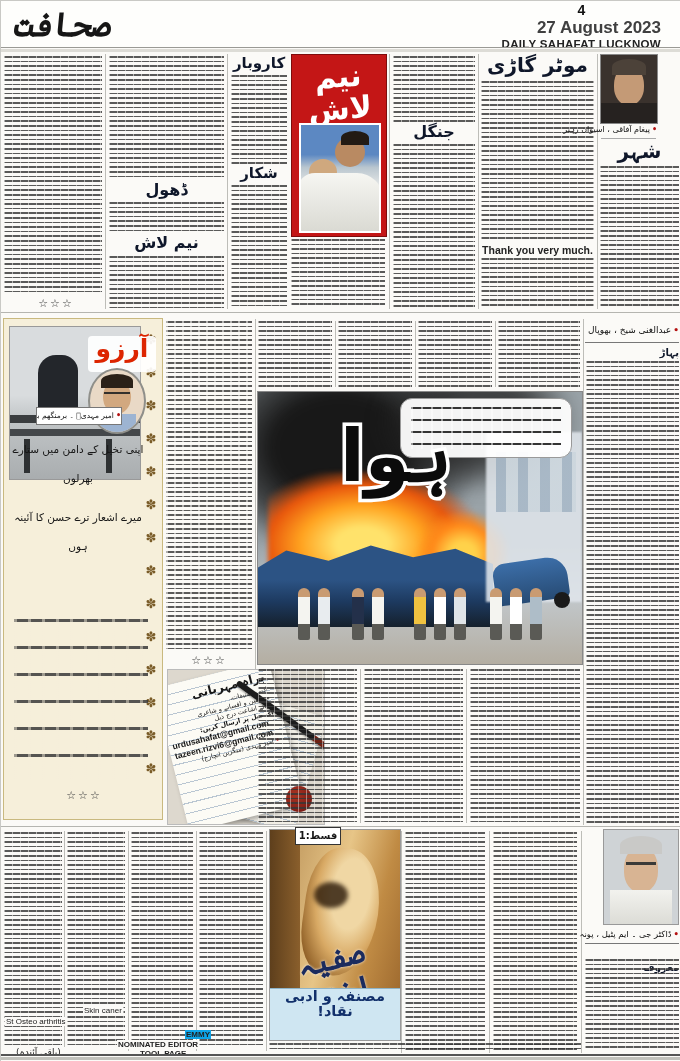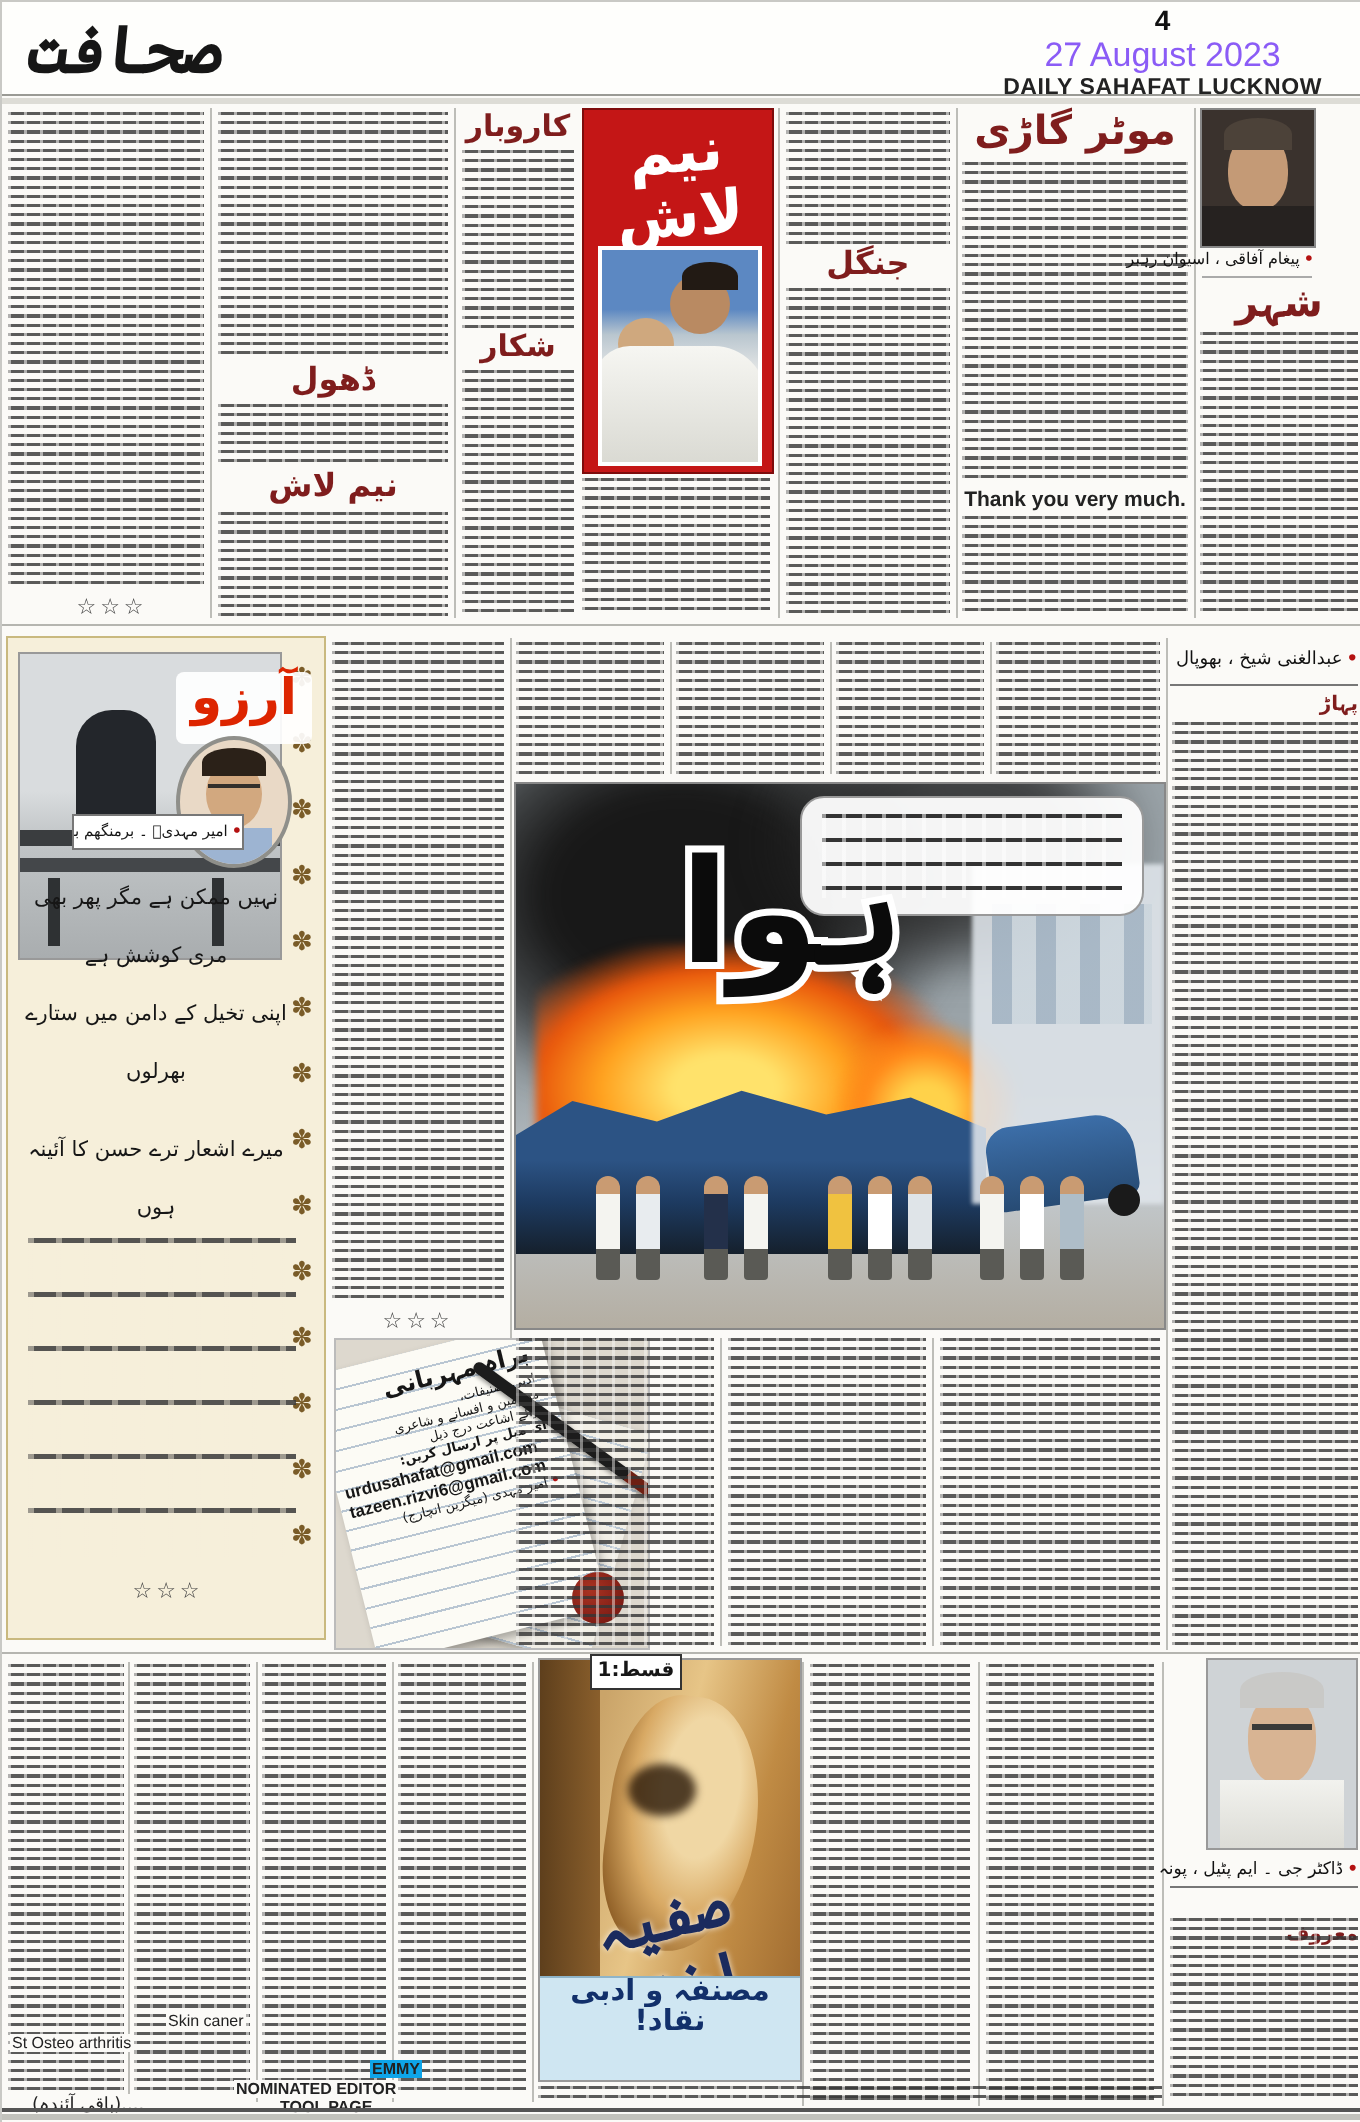--- a/index.html
+++ b/index.html
@@ -1,19 +1,19 @@
 <!DOCTYPE html>
 <html lang="ur"><head>
 <meta charset="utf-8">
 <style>
   html,body{margin:0;padding:0;background:#e8e8e4;font-family:"DejaVu Sans",sans-serif;}
   #page{position:relative;width:680px;height:1061px;margin:0 auto;background:#fbfaf7;overflow:hidden;border:1px solid #c9c9c5;}
   .abs{position:absolute;}
   .urdu{direction:rtl;text-align:right;color:#161616;}
-  .hd{font-weight:bold;color:#7f1d1d;line-height:1.05;}
+  .hd{font-weight:bold;color:#0f172a;line-height:1.05;}
   .sim{background-image:
       repeating-linear-gradient(90deg, rgba(251,250,247,.55) 0 1.5px, transparent 1.5px 8px),
       repeating-linear-gradient(180deg, #373737 0 1.6px, transparent 1.6px 4.6px);
       opacity:.82;}
   .sim-quote{background-image:
       repeating-linear-gradient(90deg, rgba(255,255,255,.5) 0 2px, transparent 2px 10px),
       repeating-linear-gradient(180deg, #333 0 1.8px, transparent 1.8px 12px);}
   .sim-poem{background-image:
       repeating-linear-gradient(90deg, rgba(246,239,218,.45) 0 3px, transparent 3px 14px),
       repeating-linear-gradient(180deg, #3a3a3a 0 2.6px, transparent 2.6px 27px);opacity:.85;}
@@ -30,21 +30,21 @@
 </style>
 </head>
 <body>
 
 <div id="page">
 
   <div class="abs" style="left:0;top:0;width:680px;height:46px;background:#fefefc;">
     <div class="abs urdu" style="left:14px;top:4px;font-size:33px;font-weight:bold;transform:skewX(-6deg);font-family:'DejaVu Serif',serif;">صحافت</div>
     <div class="abs" style="right:20px;top:1px;text-align:center;font-family:'Liberation Sans',sans-serif;">
       <div style="font-size:14px;font-weight:bold;color:#111;">4</div>
-      <div style="font-size:17px;font-weight:normal;color:#8b5cf6;">27 August 2023</div>
+      <div style="font-size:17px;font-weight:bold;color:#404040;text-align:right;">27 August 2023</div>
       <div style="font-size:11.5px;font-weight:bold;color:#222;letter-spacing:.3px;">DAILY SAHAFAT LUCKNOW</div>
     </div>
   </div>
   <div class="abs hrule" style="left:0;top:46px;width:680px;"></div>
   <div class="abs" style="left:0;top:48px;width:680px;height:3px;background:#dddcd6;"></div>
 
   <div class="abs vrule" style="left:104px;top:53px;height:255px;"></div>
   <div class="abs vrule" style="left:226px;top:53px;height:255px;"></div>
   <div class="abs vrule" style="left:388px;top:53px;height:255px;"></div>
   <div class="abs vrule" style="left:477px;top:53px;height:255px;"></div>
@@ -129,21 +129,20 @@
     <div class="abs photo" style="left:84px;top:49px;width:54px;height:62px;border-radius:50%;border:2px solid #8f8f8a;background:#e9d9c6;">
       <div class="abs" style="left:13px;top:10px;width:28px;height:34px;border-radius:50%;background:#d2a87f;"></div>
       <div class="abs" style="left:11px;top:4px;width:32px;height:14px;border-radius:50% 50% 0 0;background:#2b2118;"></div>
       <div class="abs" style="left:14px;top:22px;width:26px;height:5px;border-top:2px solid #33302c;"></div>
       <div class="abs" style="left:8px;top:44px;width:38px;height:18px;background:#9db4d2;"></div>
     </div>
     <div class="abs urdu" style="left:32px;top:88px;width:84px;height:16px;background:#fff;border:1px solid #777;font-size:7.5px;line-height:15px;text-align:center;white-space:nowrap;overflow:hidden;">
       <span class="redb" style="font-size:8px;">•</span><span>امیر مہدیؔ ۔ برمنگھم برطانیہ</span>
     </div>
     <div class="abs urdu" style="left:8px;top:116px;width:132px;font-size:10.5px;line-height:29px;text-align:center;font-weight:500;">
-      <div>نہیں ممکن ہے مگر پھر بھی مری کوشش ہے</div>
       <div>اپنی تخیل کے دامن میں ستارے بھرلوں</div>
       <div style="margin-top:10px;">میرے اشعار ترے حسن کا آئینہ ہوں</div>
     </div>
     <div class="abs sim-poem" style="left:10px;top:300px;width:134px;height:160px;"></div>
     <div class="abs stars" style="left:40px;top:470px;width:80px;">☆☆☆</div>
   </div>
 
   <div class="abs sim" style="left:165px;top:320px;width:86px;height:330px;"></div>
   <div class="abs stars" style="left:175px;top:653px;width:66px;">☆☆☆</div>
 

